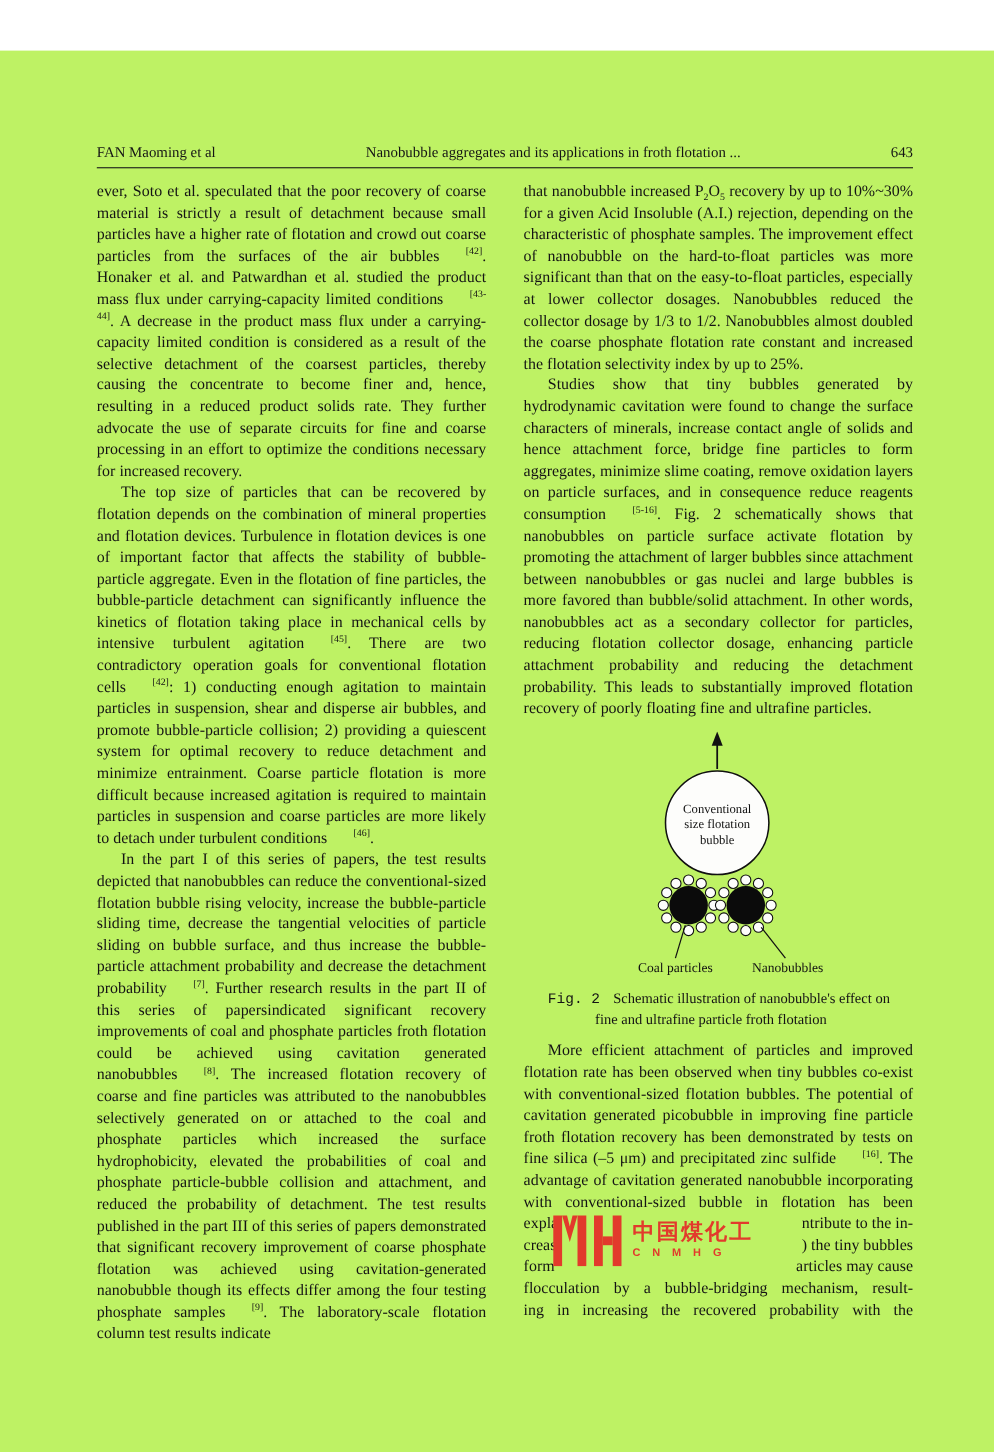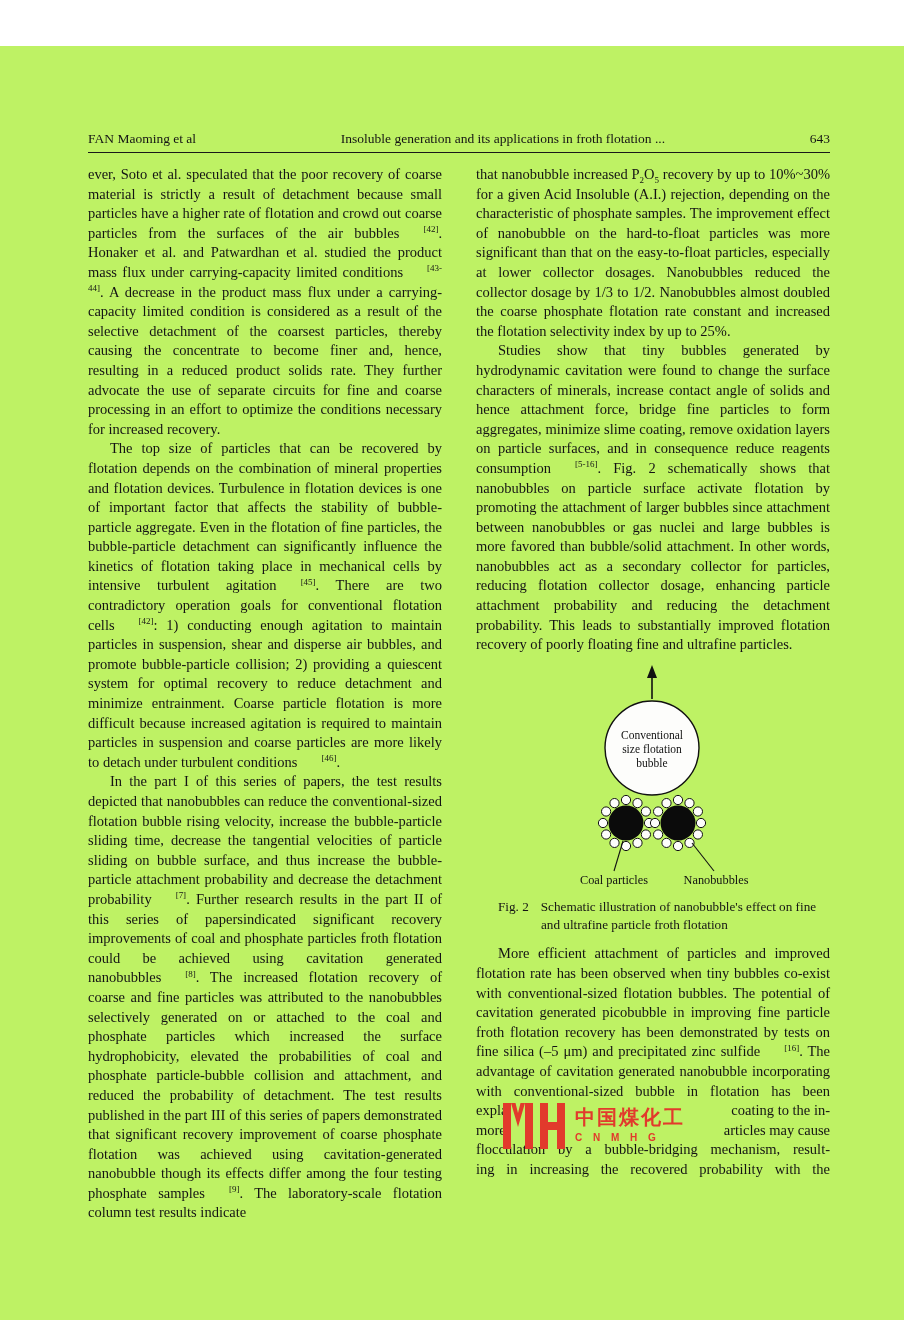--- a/index.html
+++ b/index.html
@@ -36,21 +36,21 @@
   sub{vertical-align:sub;font-size:0.62em;line-height:0;}
   
   .fig{margin:10px 0 2px 0;text-align:center;}
   .fig-svg{width:270px;height:224px;}
   .fig-svg text{font-family:"Liberation Serif","DejaVu Serif",serif;fill:#111;}
   .caption{
     font-size:13.2px;line-height:18px;text-align:left;
     margin:4px 0 10px 22px;padding-left:43px;text-indent:-43px;
     text-align-last:left;hyphens:none;
   }
-  .cap-label{margin-right:12px;}
+  .cap-label{margin-right:12px;font-family:Liberation Mono, monospace;}
   
   .frag-lines{position:relative;}
   .frag-split{display:flex;justify-content:space-between;line-height:19.6px;}
   .frag-full{text-align:justify;text-align-last:justify;line-height:19.6px;}
   
   .watermark{
     position:absolute;left:26px;top:-8px;width:204px;height:66px;
     display:flex;align-items:center;gap:9px;z-index:3;
     pointer-events:none;
     font-weight:bold;
@@ -66,21 +66,21 @@
     font-family:"DejaVu Sans",sans-serif;
   }
 </style>
 </head>
 <body>
 
 <div class="page">
 
   <header class="page-header">
     <span>FAN Maoming et al</span>
-    <span>Insoluble generation and its applications in froth flotation ...</span>
+    <span>Nanobubble aggregates and its applications in froth flotation ...</span>
     <span>643</span>
   </header>
   <div class="header-rule"></div>
 
   <main class="columns">
 
     <section class="col">
         <p class="para"><span>ever, Soto et al. speculated that the poor recovery of coarse material is strictly a result of detachment because small particles have a higher rate of flotation and crowd out coarse particles from the surfaces of the air bubbles</span><sup>[42]</sup><span>. Honaker et al. and Patwardhan et al. studied the product mass flux under carrying-capacity limited conditions</span><sup>[43-44]</sup><span>. A decrease in the product mass flux under a carrying-capacity limited condition is considered as a result of the selective detachment of the coarsest particles, thereby causing the concentrate to become finer and, hence, resulting in a reduced product solids rate. They further advocate the use of separate circuits for fine and coarse processing in an effort to optimize the conditions necessary for increased recovery.</span></p>
         <p class="para indent"><span>The top size of particles that can be recovered by flotation depends on the combination of mineral properties and flotation devices. Turbulence in flotation devices is one of important factor that affects the stability of bubble-particle aggregate. Even in the flotation of fine particles, the bubble-particle detachment can significantly influence the kinetics of flotation taking place in mechanical cells by intensive turbulent agitation</span><sup>[45]</sup><span>. There are two contradictory operation goals for conventional flotation cells</span><sup>[42]</sup><span>: 1) conducting enough agitation to maintain particles in suspension, shear and disperse air bubbles, and promote bubble-particle collision; 2) providing a quiescent system for optimal recovery to reduce detachment and minimize entrainment. Coarse particle flotation is more difficult because increased agitation is required to maintain particles in suspension and coarse particles are more likely to detach under turbulent conditions</span><sup>[46]</sup><span>.</span></p>
         <p class="para indent"><span>In the part I of this series of papers, the test results depicted that nanobubbles can reduce the conventional-sized flotation bubble rising velocity, increase the bubble-particle sliding time, decrease the tangential velocities of particle sliding on bubble surface, and thus increase the bubble-particle attachment probability and decrease the detachment probability</span><sup>[7]</sup><span>. Further research results in the part II of this series of papersindicated significant recovery improvements of coal and phosphate particles froth flotation could be achieved using cavitation generated nanobubbles</span><sup>[8]</sup><span>. The increased flotation recovery of coarse and fine particles was attributed to the nanobubbles selectively generated on or attached to the coal and phosphate particles which increased the surface hydrophobicity, elevated the probabilities of coal and phosphate particle-bubble collision and attachment, and reduced the probability of detachment. The test results published in the part III of this series of papers demonstrated that significant recovery improvement of coarse phosphate flotation was achieved using cavitation-generated nanobubble though its effects differ among the four testing phosphate samples</span><sup>[9]</sup><span>. The laboratory-scale flotation column test results indicate</span></p>
@@ -164,24 +164,28 @@
               <rect x="46" y="22" width="9" height="8"></rect>
             </g>
           </svg>
           <div class="wm-text">
             <div class="wm-cn">中国煤化工</div>
             <div class="wm-en">C N M H G</div>
           </div>
         </div>
       <div class="frag-split">
             <span>expla</span>
-            <span>coating to the in-</span>
+            <span>ntribute to the in-</span>
           </div>
           <div class="frag-split">
-            <span>more</span>
+            <span>creas</span>
+            <span>) the tiny bubbles</span>
+          </div>
+          <div class="frag-split">
+            <span>form</span>
             <span>articles may cause</span>
           </div>
           <div class="frag-full">flocculation by a bubble-bridging mechanism, result-</div>
           <div class="frag-full">ing in increasing the recovered probability with the</div>
         </div>
     </section>
 
   </main>
 
   <div class="footer-mark">万方数据</div>

